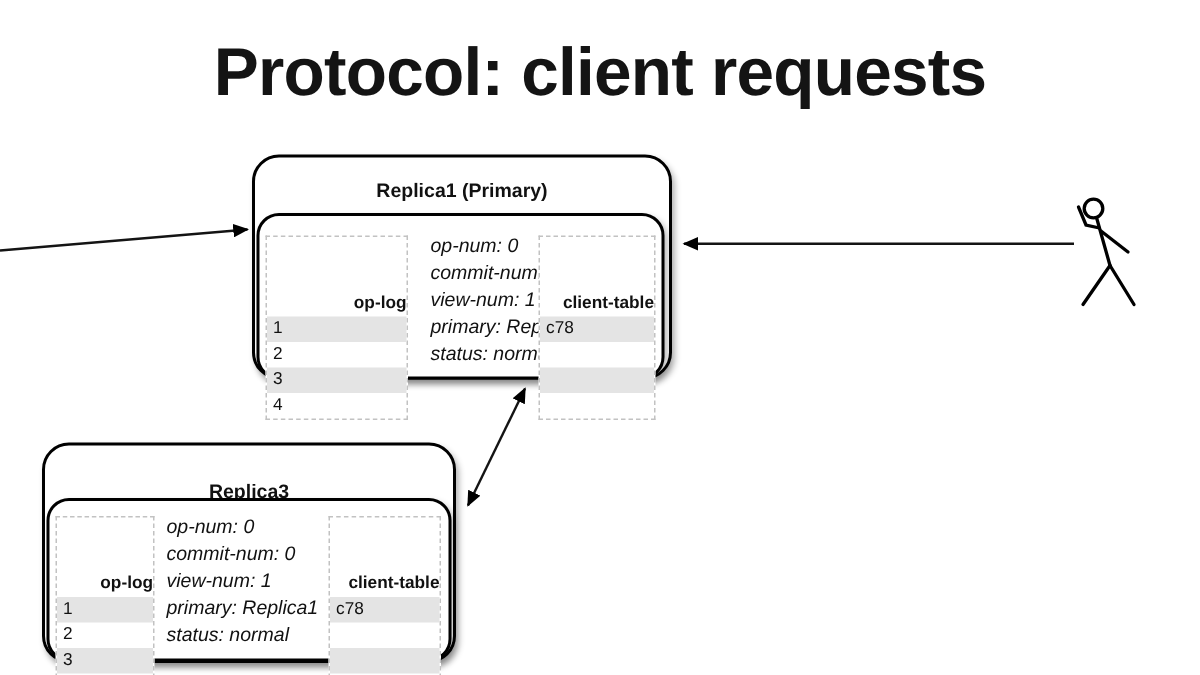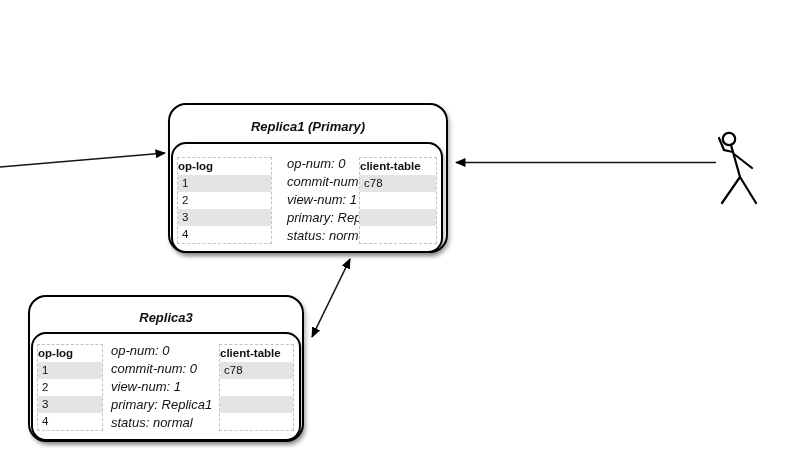--- a/index.html
+++ b/index.html
@@ -6,30 +6,30 @@
   .slide{position:relative;width:800px;height:450px;background:#ffffff;overflow:hidden;
          font-family:"Liberation Sans",sans-serif;color:#111;}
   .slide-title{position:absolute;top:22px;left:0;width:100%;margin:0;text-align:center;
                font-size:45px;line-height:52px;font-weight:700;letter-spacing:-0.5px;color:#141414;}
 
   .replica-outer{position:absolute;background:#fff;border:2.5px solid #000;border-radius:18px;
                  box-shadow:2px 3px 4px rgba(0,0,0,0.30);box-sizing:border-box;}
   .r1-outer{left:168px;top:103px;width:280px;height:150px;}
   .r3-outer{left:28px;top:295px;width:276px;height:147px;}
   .replica-title{text-align:center;font-weight:700;font-size:13px;}
-  .r1-outer .replica-title{padding-top:14px;font-style:italic;}
-  .r3-outer .replica-title{padding-top:13px;font-style:italic;}
+  .r1-outer .replica-title{padding-top:14px;}
+  .r3-outer .replica-title{padding-top:23px;}
 
   .replica-inner{position:absolute;background:#fff;border:2.5px solid #000;border-radius:15px;
                  box-shadow:2px 3px 4px rgba(0,0,0,0.25);box-sizing:border-box;}
   .r1-inner{left:171px;top:142px;width:272px;height:111px;}
   .r3-inner{left:31px;top:332px;width:270px;height:109px;}
 
   .mini-table{position:absolute;border:1px dashed #c2c2c2;background:#fff;box-sizing:border-box;}
-  .mt-header{height:17px;line-height:17px;text-align:left;font-weight:700;font-size:11.5px;white-space:nowrap;}
+  .mt-header{height:17px;line-height:17px;text-align:right;font-weight:700;font-size:11.5px;white-space:nowrap;margin-top:36px;}
   .mt-row{height:17px;line-height:17px;font-size:11.5px;padding-left:4px;white-space:nowrap;}
   .shade{background:#e4e4e4;}
 
   .state-text{position:absolute;font-size:13px;line-height:18px;white-space:nowrap;font-style:italic;}
 
   
   .r1-oplog{left:4px;top:13px;width:95px;}
   .r1-state{left:114px;top:11px;}
   .r1-ct{left:186px;top:13px;width:78px;}
   
@@ -40,20 +40,21 @@
   .client-label{position:absolute;left:655px;top:111px;width:120px;text-align:center;
                 font-weight:700;font-size:13px;}
 
   .overlay{position:absolute;left:0;top:0;pointer-events:none;}
 </style>
 </head>
 <body>
 
 <div class="slide">
 
+  <h1 class="slide-title">Protocol: client requests</h1>
 
   <div class="replica-outer r1-outer">
     <div class="replica-title">Replica1 (Primary)</div>
   </div>
   <div class="replica-inner r1-inner">
     <div class="mini-table r1-oplog">
       <div class="mt-header">op-log</div>
       <div class="mt-row shade">1</div>
       <div class="mt-row">2</div>
       <div class="mt-row shade">3</div>

